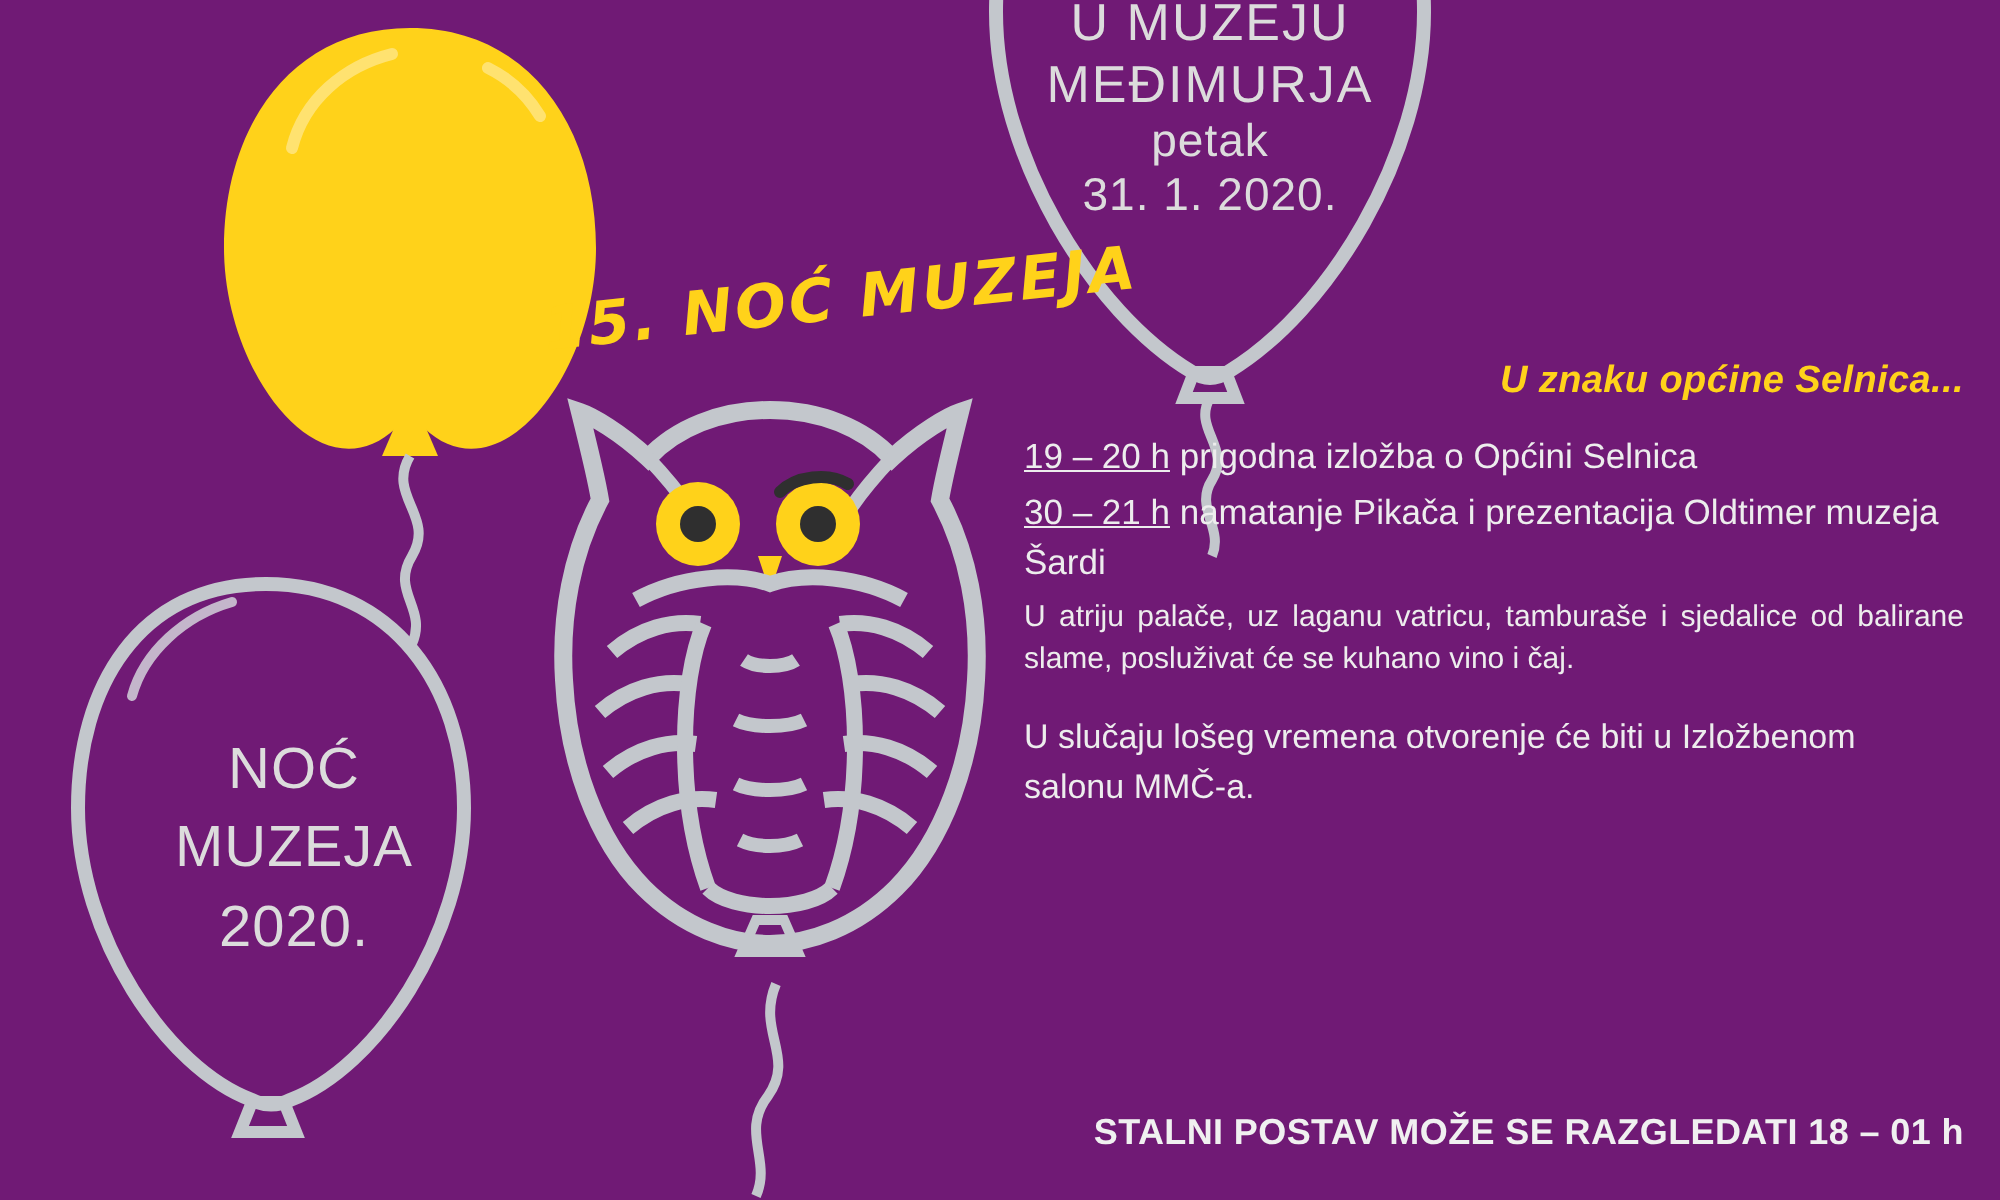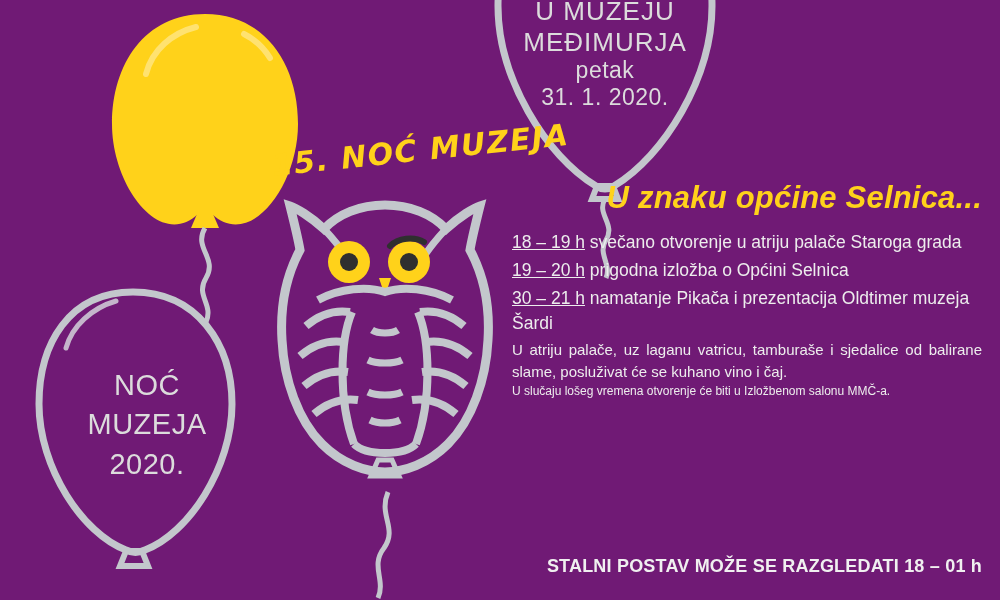--- a/index.html
+++ b/index.html
@@ -77,21 +77,21 @@
 
   
   .right-col {
     position: absolute;
     left: 512px;
     top: 180px;
     width: 470px;
   }
   .headline {
     color: #ffd21a;
-    font-size: 31px;
+    font-size: 19px;
     font-weight: bold;
     font-style: italic;
     text-align: right;
     margin: 0 0 14px 0;
     letter-spacing: 0.2px;
   }
   .sched {
     font-size: 17.5px;
     line-height: 1.42;
     color: #ededed;
@@ -100,24 +100,24 @@
   .sched .t { text-decoration: underline; white-space: nowrap; }
 
   .para {
     font-size: 15px;
     line-height: 1.46;
     color: #ededed;
     margin-top: 4px;
     text-align: justify;
   }
   .para2 {
-    font-size: 12px;
+    font-size: 17px;
     line-height: 1.46;
     color: #ededed;
-    margin-top: 0;
+    margin-top: 16px;
   }
   .footer-note {
     position: absolute;
     left: 512px;
     top: 556px;
     width: 470px;
     font-size: 18px;
     font-weight: bold;
     color: #f0f0f0;
     letter-spacing: 0.2px;
@@ -225,23 +225,20 @@
   <div class="left-balloon-text">
     <div>NOĆ</div>
     <div>MUZEJA</div>
     <div>2020.</div>
   </div>
 
   <div class="right-col">
     <div class="headline">U znaku općine Selnica...</div>
 
     <div class="sched">
-      <span class="t">18 – 19 h</span><span> svečano otvorenje u atriju palače Staroga grada</span>
-    </div>
-    <div class="sched">
       <span class="t">19 – 20 h</span><span> prigodna izložba o Općini Selnica</span>
     </div>
     <div class="sched">
       <span class="t">30 – 21 h</span><span> namatanje Pikača i prezentacija Oldtimer muzeja Šardi</span>
     </div>
 
     <div class="para">U atriju palače, uz laganu vatricu, tamburaše i sjedalice od balirane slame, posluživat će se kuhano vino i čaj.</div>
     <div class="para2">U slučaju lošeg vremena otvorenje će biti u Izložbenom salonu MMČ-a.</div>
   </div>
 

